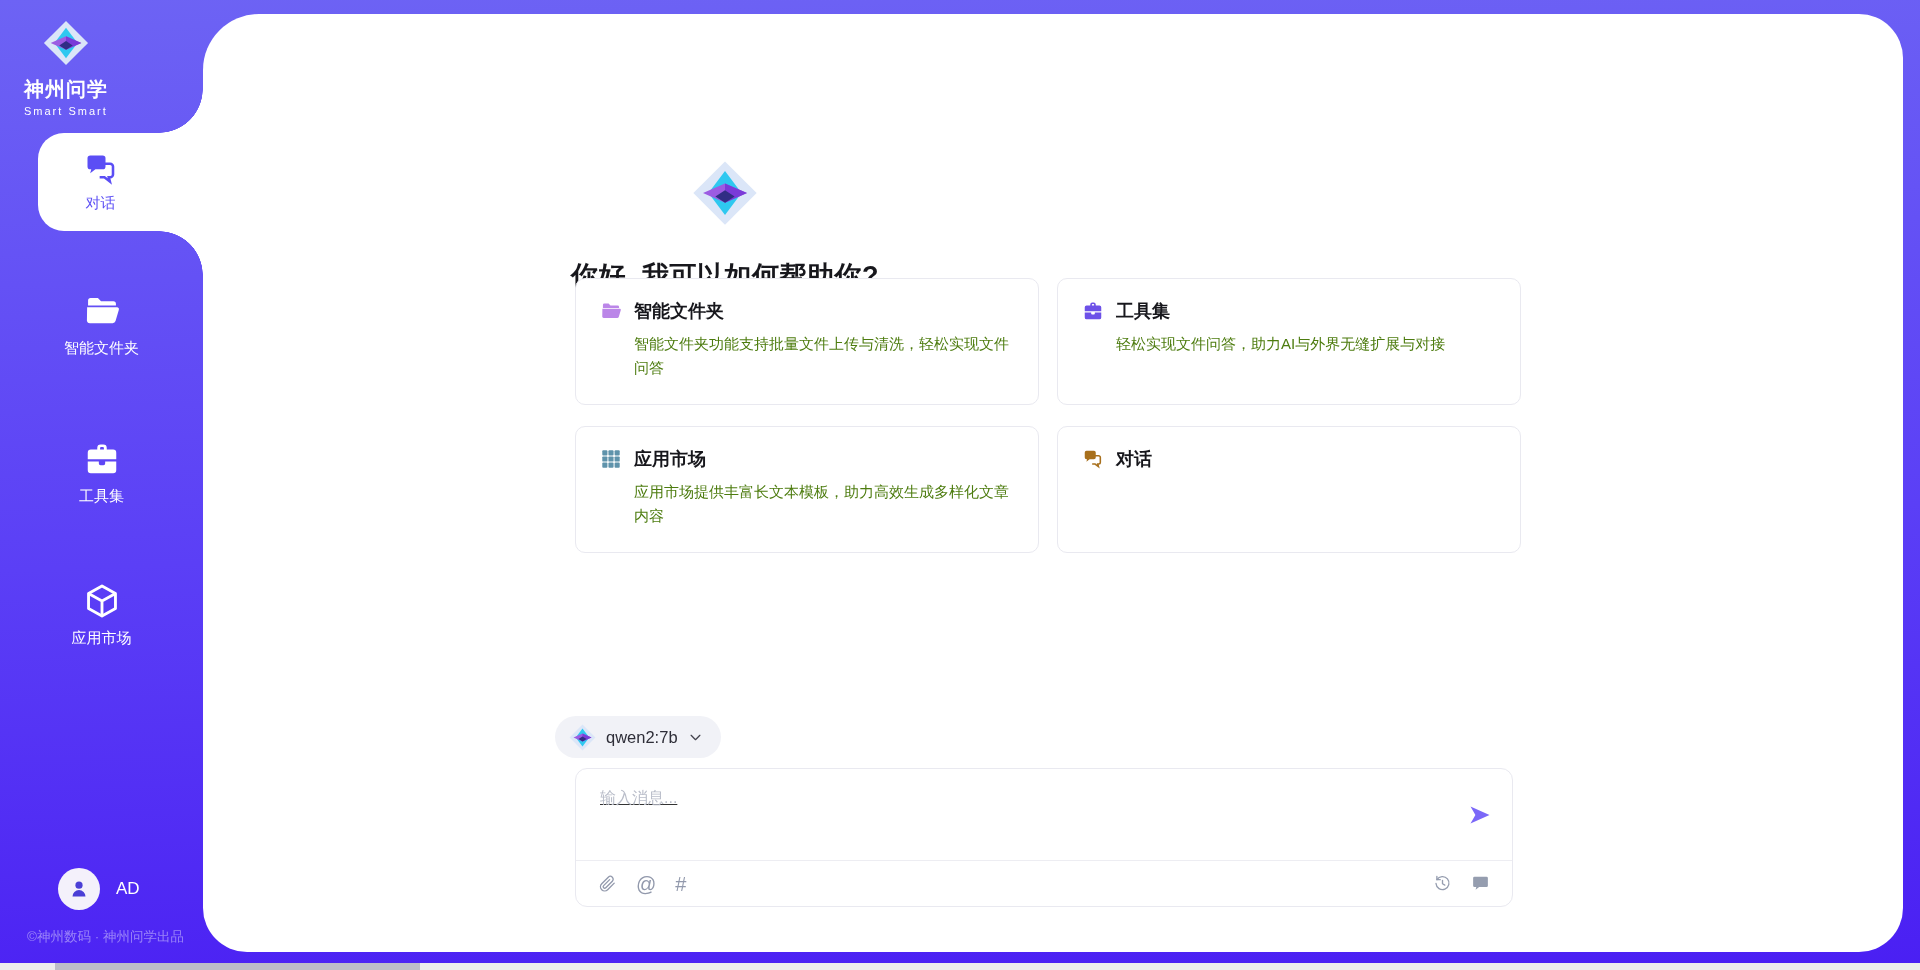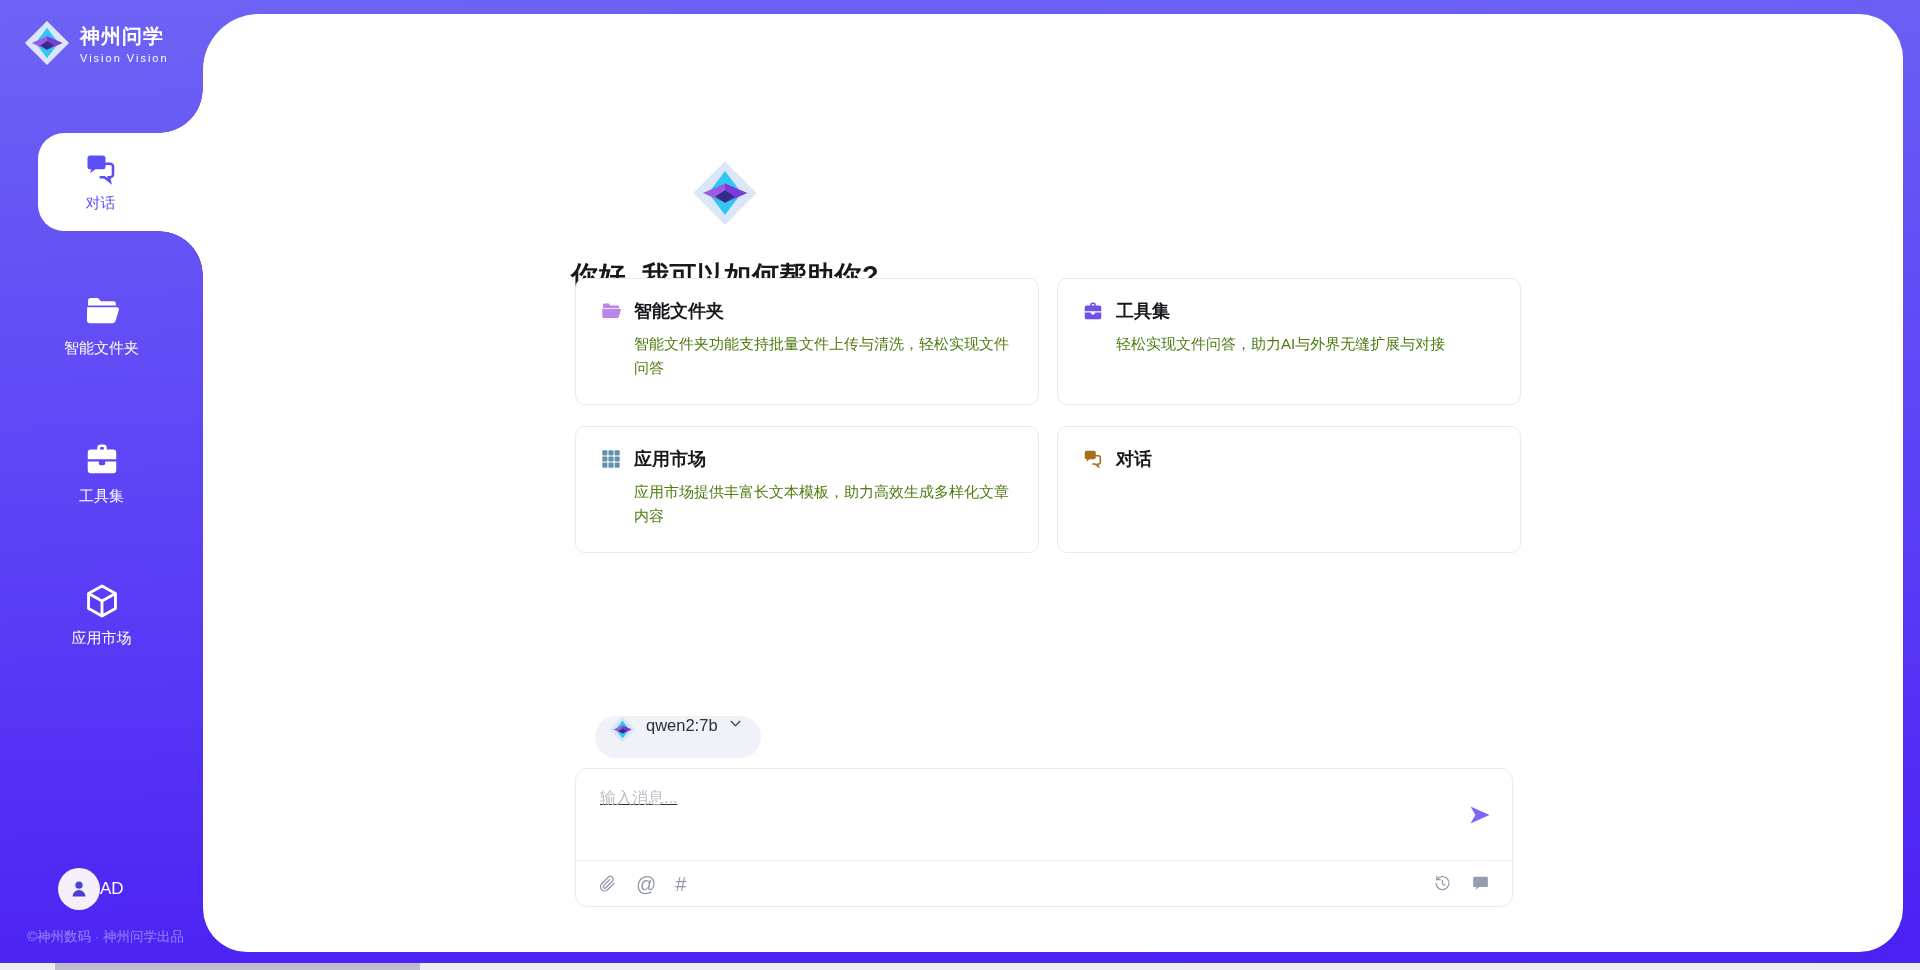--- a/index.html
+++ b/index.html
@@ -5,21 +5,21 @@
   * { margin:0; padding:0; box-sizing:border-box; }
   html,body { width:1920px; height:970px; overflow:hidden; }
   body {
     font-family:"Liberation Sans","DejaVu Sans",sans-serif;
     background:linear-gradient(178deg,#6d63f4 0%,#5b3ff6 55%,#4a1ff3 100%);
     position:relative;
   }
 
   
   .sidebar { position:absolute; left:0; top:0; width:203px; height:100%; z-index:2; }
-  .brand { position:absolute; left:24px; top:20px; display:flex; align-items:center; gap:10px; }
+  .brand { position:absolute; left:24px; top:20px; display:flex; align-items:center; gap:10px;flex-direction:column; }
   .brand .logo-diamond { width:46px; height:46px; }
   .brand-name { color:#fff; font-size:20px; font-weight:700; letter-spacing:1px; }
   .brand-sub { color:#fff; font-size:11px; letter-spacing:2px; margin-top:2px; }
 
   .nav-item { position:absolute; left:0; width:100%; display:flex; flex-direction:column; align-items:center; gap:9px; cursor:pointer; }
   .nav-item .nav-icon { width:38px; height:38px; color:#fff; }
   .nav-item .nav-label { color:#fff; font-size:15px; }
 
   .nav-item.active {
     left:38px; width:165px; top:133px; height:98px;
@@ -29,21 +29,21 @@
   .nav-item.active .nav-icon { color:#5b4ef5; width:36px; height:36px; }
   .nav-item.active .nav-label { color:#5b4ef5; }
   .nav-item.active::before, .nav-item.active::after {
     content:""; position:absolute; right:0; width:44px; height:44px;
   }
   .nav-item.active::before { top:-44px; background:radial-gradient(circle at 0 0, rgba(0,0,0,0) 43.5px, #fff 44px); }
   .nav-item.active::after  { bottom:-44px; background:radial-gradient(circle at 0 100%, rgba(0,0,0,0) 43.5px, #fff 44px); }
 
   .nav-folder { top:292px; } .nav-toolbox { top:440px; } .nav-cube { top:582px; } .nav-gear { top:728px; }
 
-  .user-row { position:absolute; left:58px; top:868px; display:flex; align-items:center; gap:0; cursor:pointer;text-align:center; }
+  .user-row { position:absolute; left:58px; top:868px; display:flex; align-items:center; gap:16px; cursor:pointer;text-align:center; }
   .avatar { width:42px; height:42px; border-radius:50%; background:#f4f1fb; display:flex; align-items:center; justify-content:center; }
   .avatar svg { width:24px; height:24px; color:#4b3fd6; }
   .user-name { color:#fff; font-size:17px; }
 
   .side-footer { position:absolute; left:27px; top:928px; color:rgba(255,255,255,0.42); font-size:13.5px; white-space:nowrap; }
 
   
   .panel {
     position:absolute; left:203px; top:14px; right:17px; bottom:18px;
     background:#fff; border-radius:56px 44px 44px 44px; z-index:1;
@@ -58,22 +58,22 @@
   .card { height:127px; background:#fff; border:1px solid #e9e9f0; border-radius:10px;
     padding:20px 24px; cursor:pointer; }
   .card-head { display:flex; align-items:center; gap:12px; }
   .card-icon { width:22px; height:22px; flex:0 0 auto; }
   .icon-lavender { color:#bb86e8; } .icon-violet { color:#6d51e8; }
   .icon-steel { color:#5f93ab; } .icon-amber { color:#a8701d; }
   .card-title { font-size:18px; font-weight:700; color:#17171c; }
   .card-desc { margin:9px 0 0 34px; font-size:15px; color:#4d7c0f; line-height:1.6; }
 
   
-  .model-pill { position:absolute; left:392px; top:702px; height:42px; padding:0 18px 0 14px;
-    background:#f1f2f7; border-radius:21px; display:flex; gap:10px; cursor:pointer; }
+  .model-pill { position:absolute; left:352px; top:702px; height:42px; padding:0 18px 0 14px;
+    background:#f1f2f7; border-radius:21px; display:flex; align-items:center; gap:10px; cursor:pointer; }
   .model-pill .logo-diamond { width:27px; height:27px; }
   .model-name { font-size:16.5px; color:#2e2e38; }
   .chevron-down { width:15px; height:15px; color:#44444e; }
 
   .input-box { position:absolute; left:372px; top:754px; width:938px; height:139px;
     border:1.5px solid #e9e9f0; border-radius:12px; background:#fff; }
   .msg-input { position:absolute; left:0; top:0; width:calc(100% - 80px); height:78px;
     border:none; outline:none; resize:none; padding:19px 0 0 24px;
     font-family:inherit; font-size:16px; color:#333; background:transparent;text-decoration:underline; }
   .msg-input::placeholder { color:#b9bdc9; }
@@ -102,21 +102,21 @@
   <div class="brand">
     <svg class="logo-diamond" viewBox="0 0 48 48">
       <polygon points="24,1 47,24 24,47 1,24" fill="#dbe6f8"></polygon>
       <polygon points="24,8 36,24 24,40 12,24" fill="#2ec8f0"></polygon>
       <polygon points="24,17 40,24 24,31 8,24" fill="#9c5ce2"></polygon>
       <polygon points="24,17 40,24 24,31" fill="#7a3bd8"></polygon>
       <polygon points="24,22 31,26.5 24,31 17,26.5" fill="#312e85"></polygon>
     </svg>
     <div>
       <div class="brand-name">神州问学</div>
-      <div class="brand-sub">Vision Vision</div>
+      <div class="brand-sub">Smart Smart</div>
     </div>
   </div>
 
   <div class="nav-item active">
     <svg class="nav-icon" viewBox="0 0 24 24">
       <path d="M9.5 8.5h8.6a1.9 1.9 0 0 1 1.9 1.9v5.2a1.9 1.9 0 0 1-1.9 1.9h-.9l.7 2.8-3.6-2.8h-3.2" fill="none" stroke="currentColor" stroke-width="1.7"></path>
       <path d="M4.9 3h8.2A1.9 1.9 0 0 1 15 4.9v5.4a1.9 1.9 0 0 1-1.9 1.9H8.3l-3.5 2.7.7-2.7h-.6A1.9 1.9 0 0 1 3 10.3V4.9A1.9 1.9 0 0 1 4.9 3z" fill="currentColor"></path>
     </svg>
     <span class="nav-label">对话</span>
   </div>

